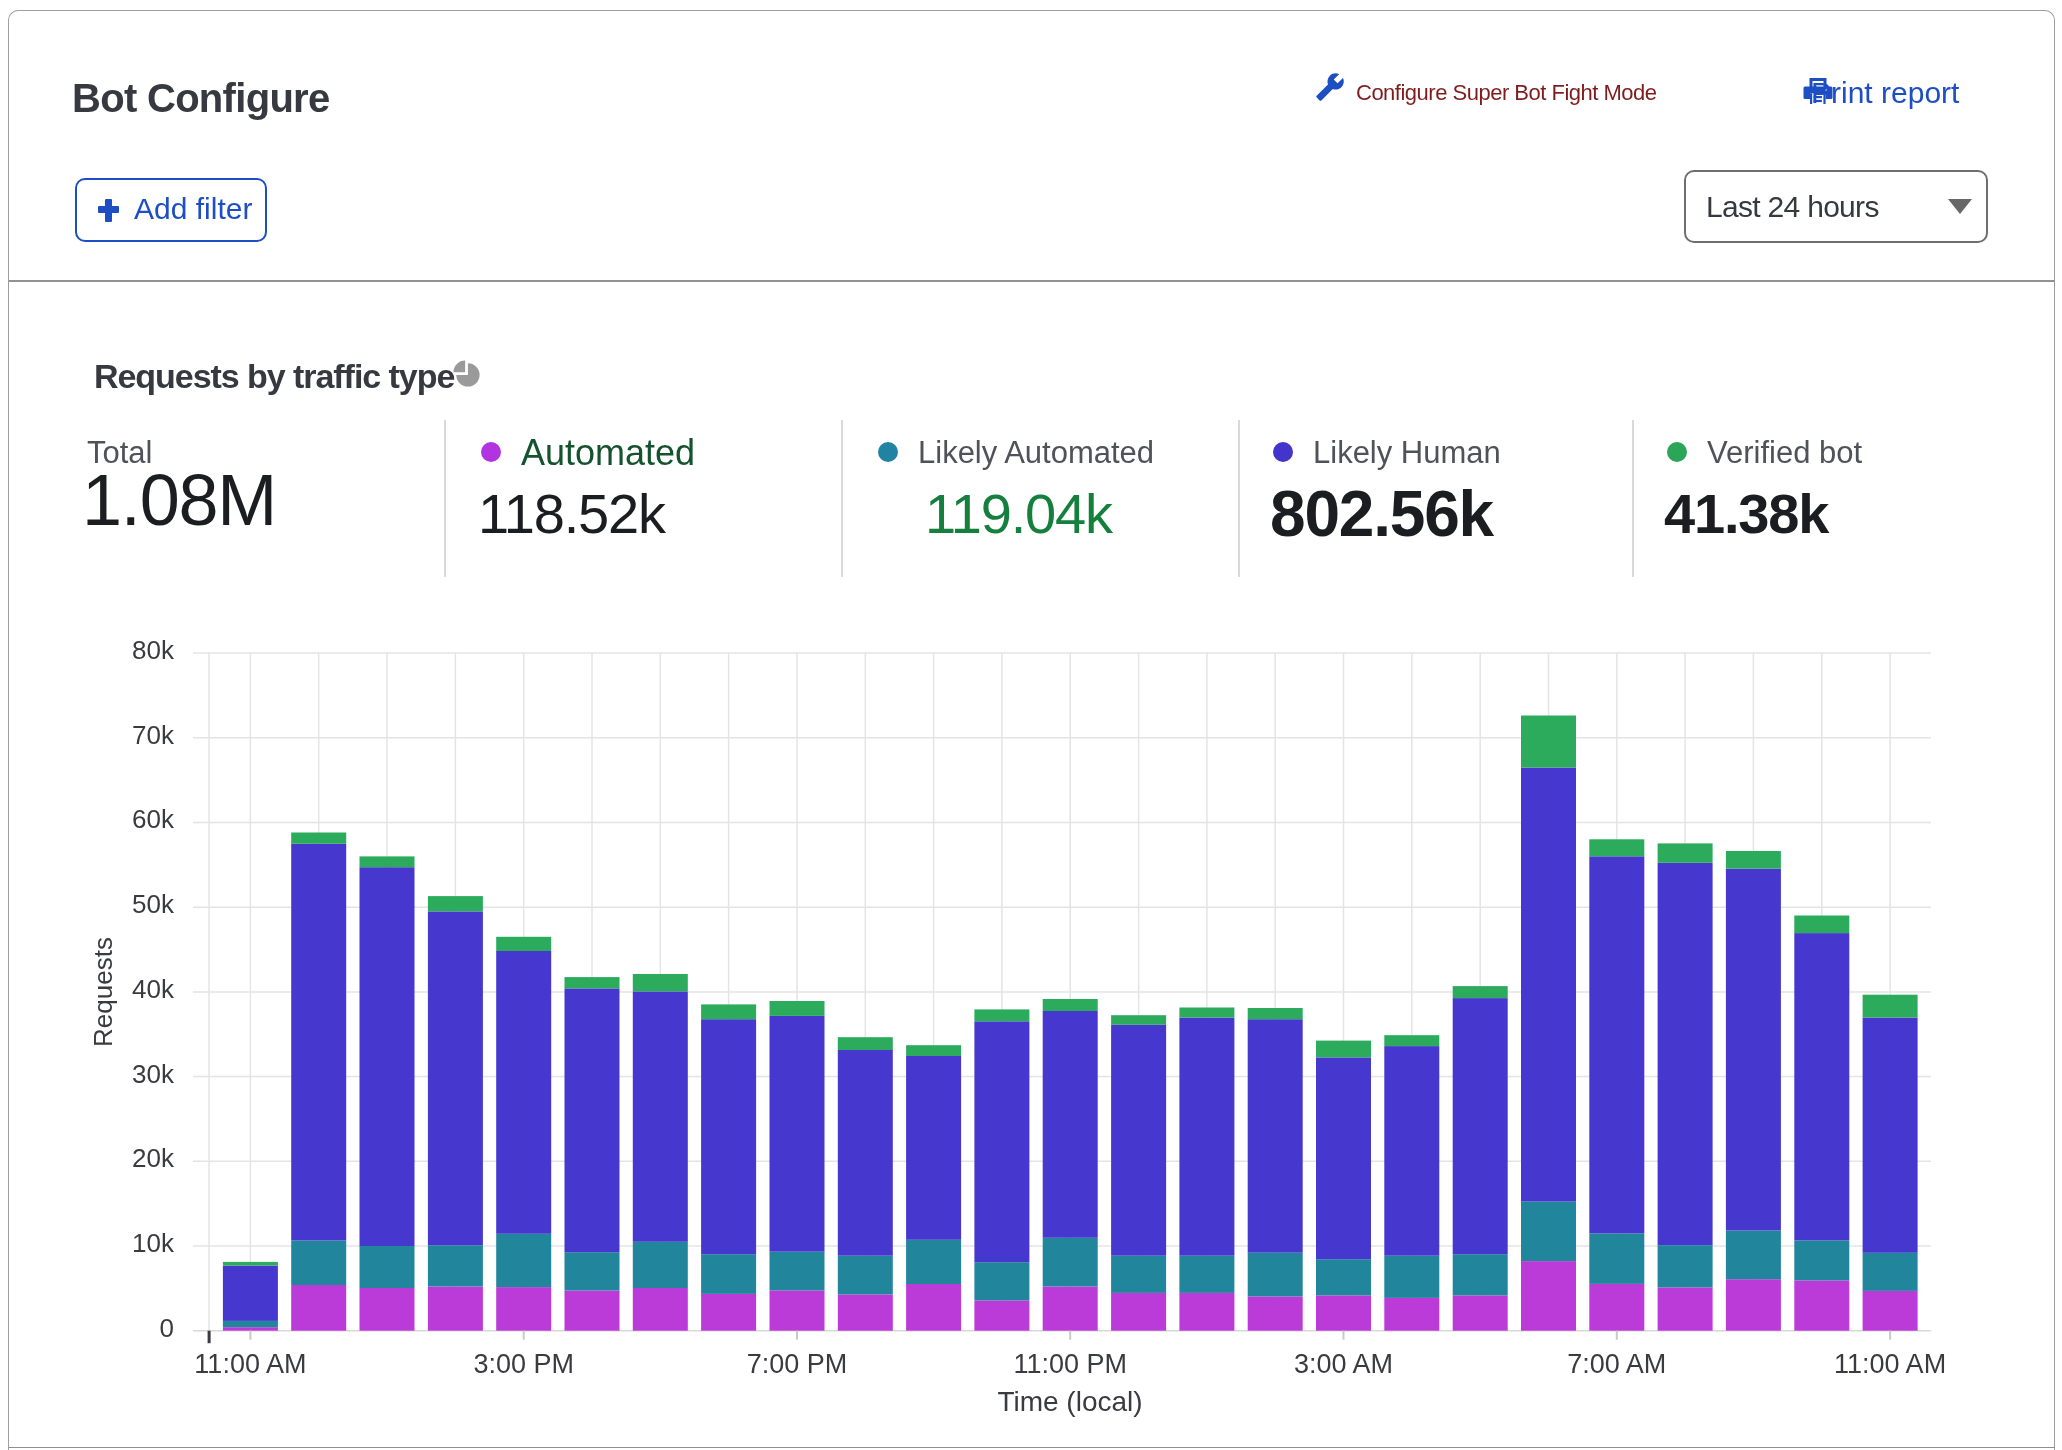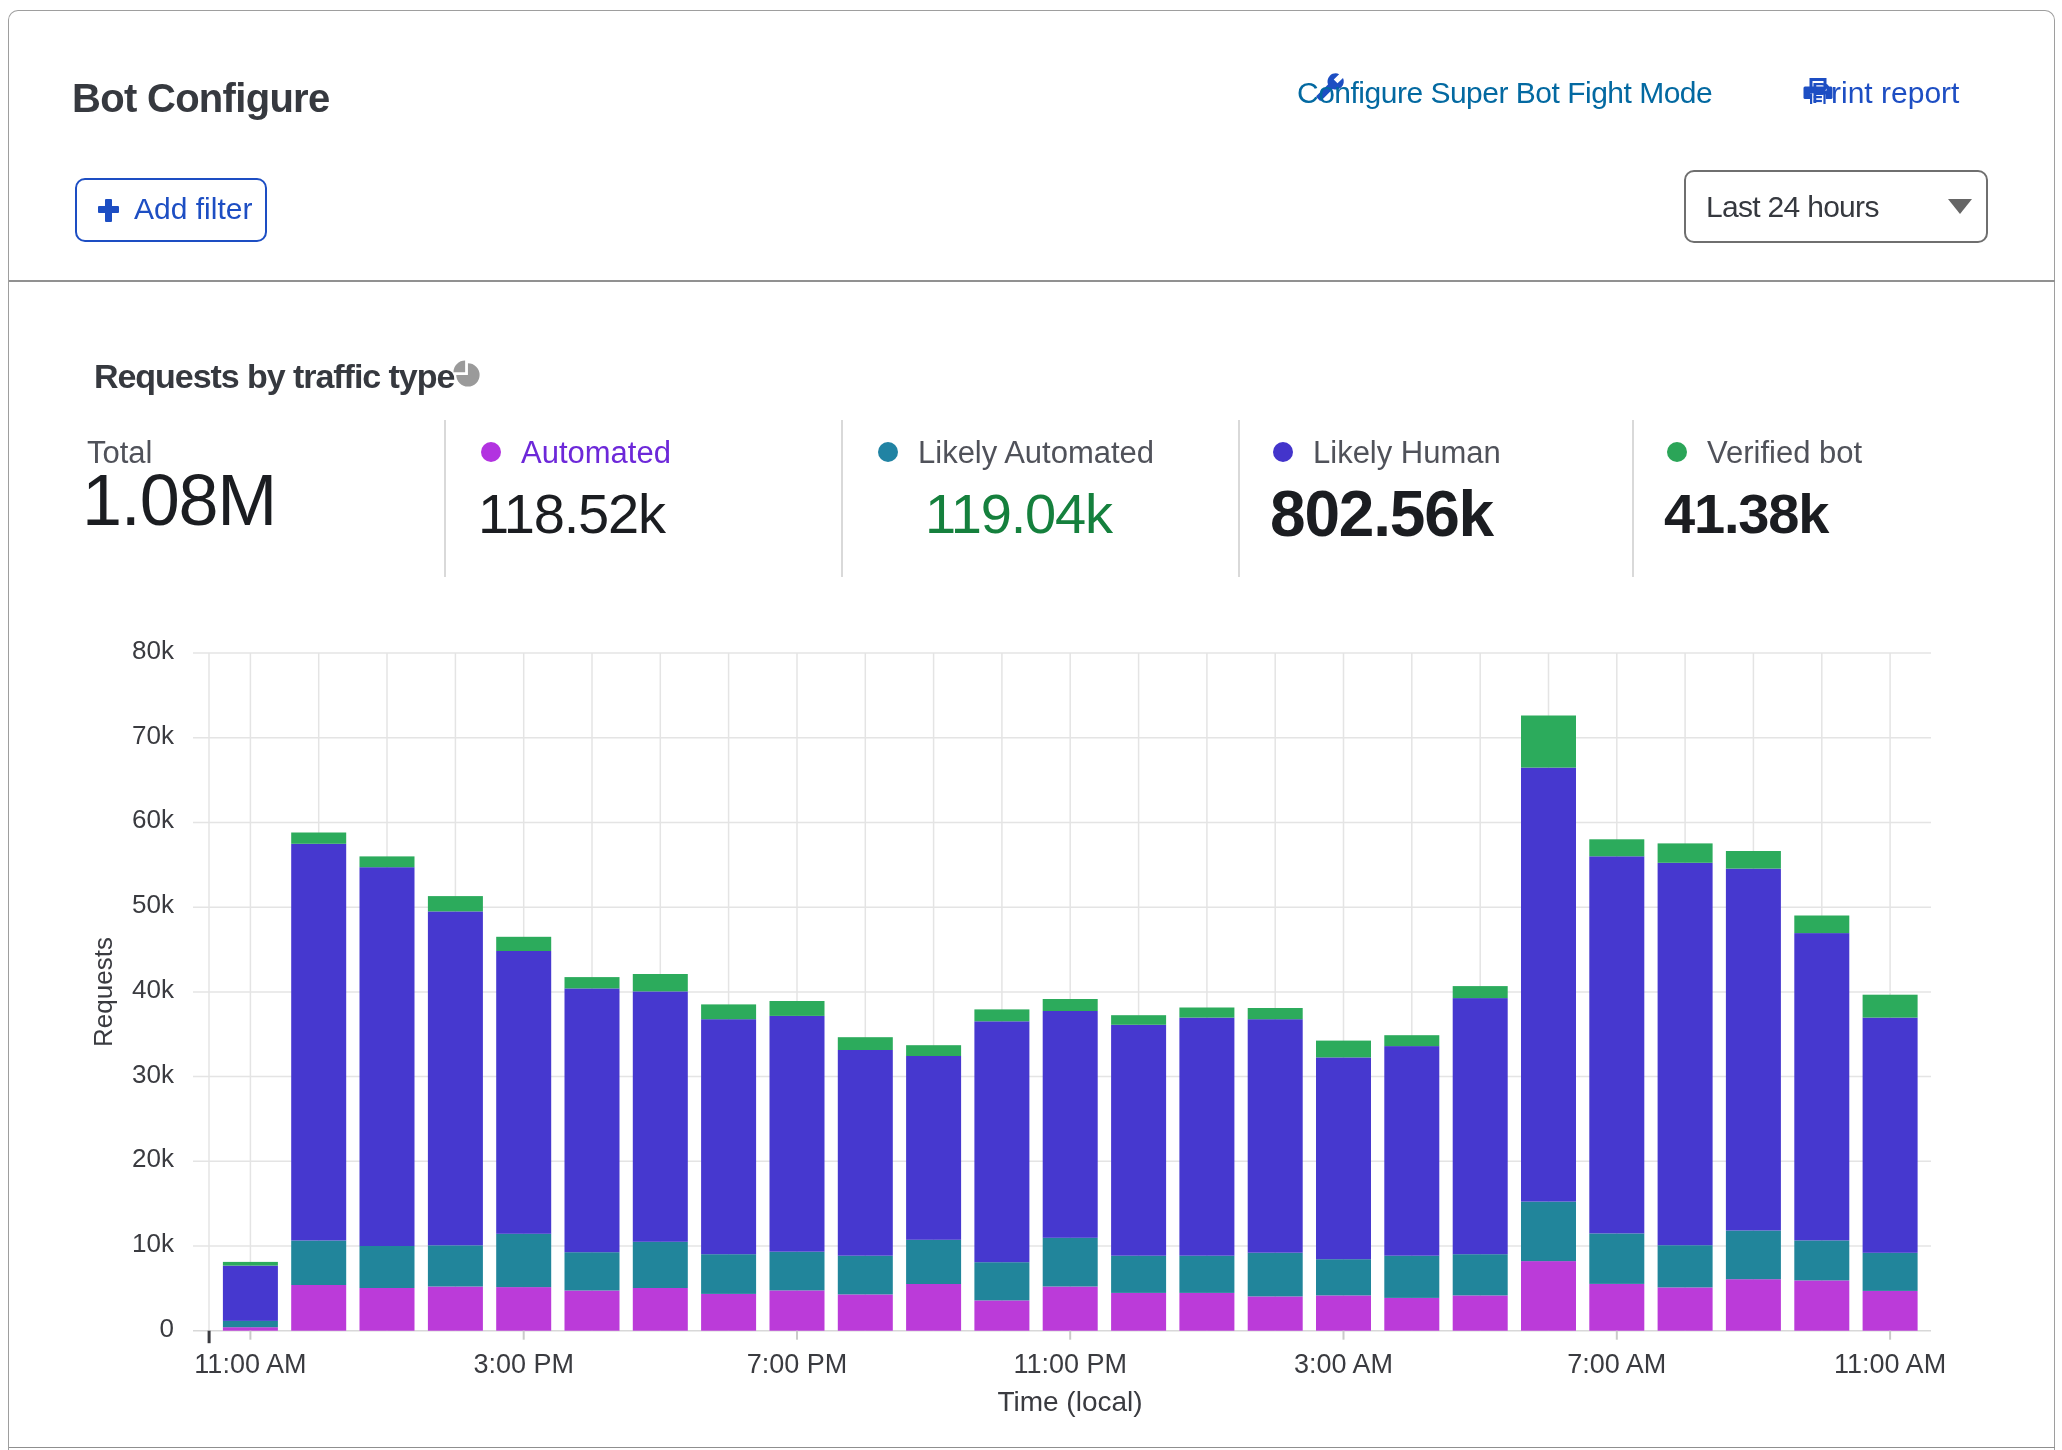--- a/index.html
+++ b/index.html
@@ -10,21 +10,21 @@
 <body>
 
 <div class="abs" style="left:8px;top:9.5px;width:2047px;height:1441px;border:1.5px solid #9E9E9E;border-bottom:none;border-radius:10px 10px 0 0"></div>
 <div class="abs" style="left:9px;top:280px;width:2046px;height:1.5px;background:#919191"></div>
 <div class="abs" style="left:9px;top:1446.5px;width:2046px;height:1.5px;background:#8F8F8F"></div>
 
 <div class="abs" style="left:72px;top:78px;font-size:40px;line-height:40px;font-weight:700;color:#36393F;letter-spacing:-0.7px">Bot Configure</div>
 <svg style="position:absolute;left:1315px;top:72px" width="30" height="30" viewBox="0 0 24 24">
     <path transform="translate(24,0) scale(-1,1)" fill="#1D4EC3" d="M22.7 19l-9.1-9.1c.9-2.3.4-5-1.5-6.9-2-2-5-2.4-7.4-1.3L9 6 6 9 1.6 4.7C.4 7.1.9 10.1 2.9 12.1c1.9 1.9 4.6 2.4 6.9 1.5l9.1 9.1c.4.4 1 .4 1.4 0l2.3-2.3c.5-.4.5-1.1.1-1.4z"></path>
   </svg>
-<div class="abs" style="left:1297px;top:78px;font-size:30px;line-height:30px;color:#0369a1;letter-spacing:-0.5px">Configure Super Bot Fight Mode</div>
+<div class="abs" style="left:1356px;top:78px;font-size:22px;line-height:30px;color:#7f1d1d;letter-spacing:-0.5px">Configure Super Bot Fight Mode</div>
 <svg style="position:absolute;left:1803px;top:78px" width="30" height="28" viewBox="0 0 30 28">
 <rect x="6.5" y="0" width="17" height="9.5" fill="#1D4EC3"></rect>
     <rect x="9.5" y="3" width="11" height="6.5" fill="#fff"></rect>
 <rect x="0.5" y="8.5" width="29" height="12.5" rx="1.5" fill="#1D4EC3"></rect>
 <circle cx="24.3" cy="12.2" r="1.6" fill="#fff"></circle>
 <rect x="7" y="15.3" width="15.6" height="10.7" fill="#fff"></rect>
 <rect x="7" y="15.3" width="2.2" height="10.7" fill="#1D4EC3"></rect>
 <rect x="20.4" y="15.3" width="2.2" height="10.7" fill="#1D4EC3"></rect>
 <rect x="10.7" y="18" width="8.2" height="2.2" fill="#1D4EC3"></rect>
 <rect x="10.7" y="21.9" width="8.2" height="2.2" fill="#1D4EC3"></rect>
@@ -42,21 +42,21 @@
 
 <div class="abs" style="left:94px;top:359px;font-size:34px;line-height:34px;font-weight:700;color:#36393F;letter-spacing:-1.05px">Requests by traffic type</div>
 <svg style="position:absolute;left:453px;top:360px" width="28" height="28" viewBox="0 0 24 24">
 <path fill="#9A9A9A" d="M12.8 2.8 A10 10 0 1 1 2.8 12.8 L12.8 12.8 Z"></path>
 <path fill="#9A9A9A" d="M10.4 10.4 L10.4 0.4 A10 10 0 0 0 0.4 10.4 Z"></path>
 </svg>
 
 <div style="position:absolute;left:87px;top:437px;font-size:31px;line-height:31px;color:#50525A">Total</div>
 <div style="position:absolute;left:82px;top:472px;font-size:72px;line-height:56px;font-weight:400;color:#1B1D21;letter-spacing:-1.2px">1.08M</div>
 <div style="position:absolute;left:481px;top:442px;width:20px;height:20px;border-radius:50%;background:#B233E0"></div>
-<div style="position:absolute;left:521px;top:437px;font-size:31px;line-height:31px;color:#6d28d9">Automated</div>
+<div style="position:absolute;left:521px;top:437px;font-size:36px;line-height:31px;color:#14532d">Automated</div>
 <div style="position:absolute;left:478px;top:486px;font-size:56px;line-height:56px;font-weight:400;color:#1B1D21;letter-spacing:-1.2px">118.52k</div>
 <div style="position:absolute;left:878px;top:442px;width:20px;height:20px;border-radius:50%;background:#2183A3"></div>
 <div style="position:absolute;left:918px;top:437px;font-size:31px;line-height:31px;color:#50525A">Likely Automated</div>
 <div style="position:absolute;left:925px;top:486px;font-size:56px;line-height:56px;font-weight:400;color:#15803d;letter-spacing:-1.2px">119.04k</div>
 <div style="position:absolute;left:1273px;top:442px;width:20px;height:20px;border-radius:50%;background:#4334CB"></div>
 <div style="position:absolute;left:1313px;top:437px;font-size:31px;line-height:31px;color:#50525A">Likely Human</div>
 <div style="position:absolute;left:1270px;top:486px;font-size:64px;line-height:56px;font-weight:700;color:#1B1D21;letter-spacing:-1.2px">802.56k</div>
 <div style="position:absolute;left:1667px;top:442px;width:20px;height:20px;border-radius:50%;background:#2BA558"></div>
 <div style="position:absolute;left:1707px;top:437px;font-size:31px;line-height:31px;color:#50525A">Verified bot</div>
 <div style="position:absolute;left:1664px;top:486px;font-size:56px;line-height:56px;font-weight:700;color:#1B1D21;letter-spacing:-1.2px">41.38k</div>

